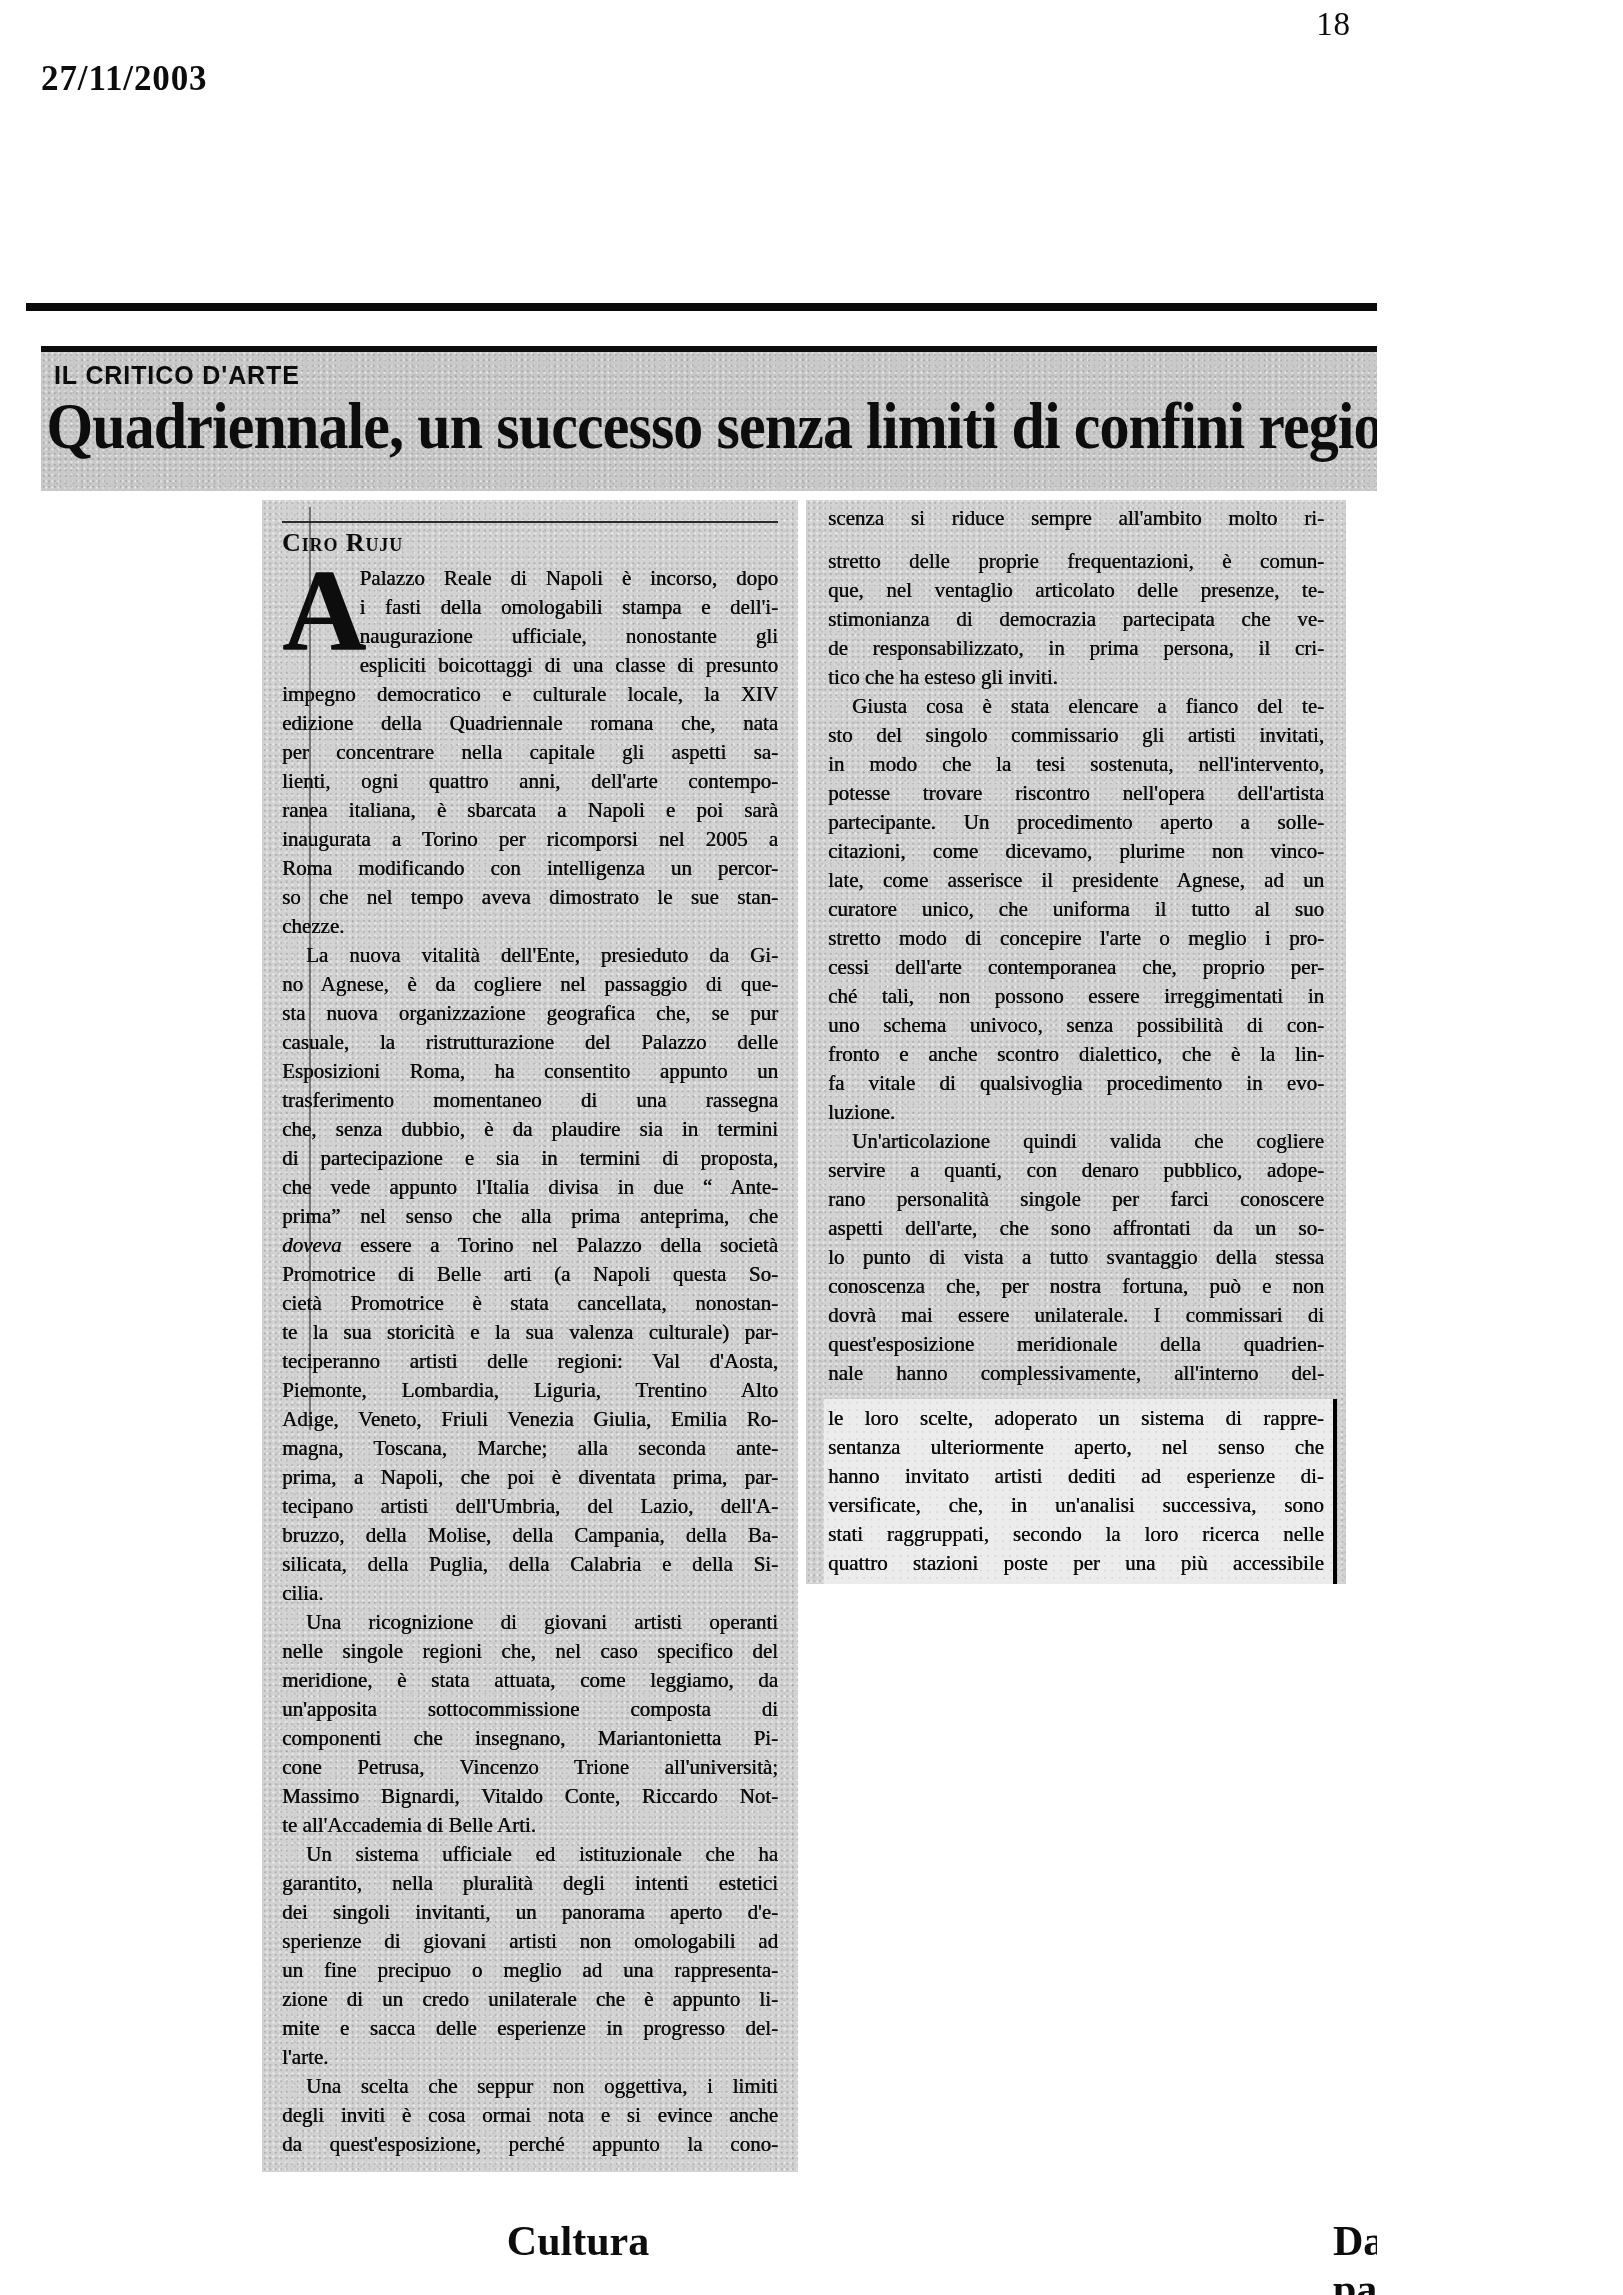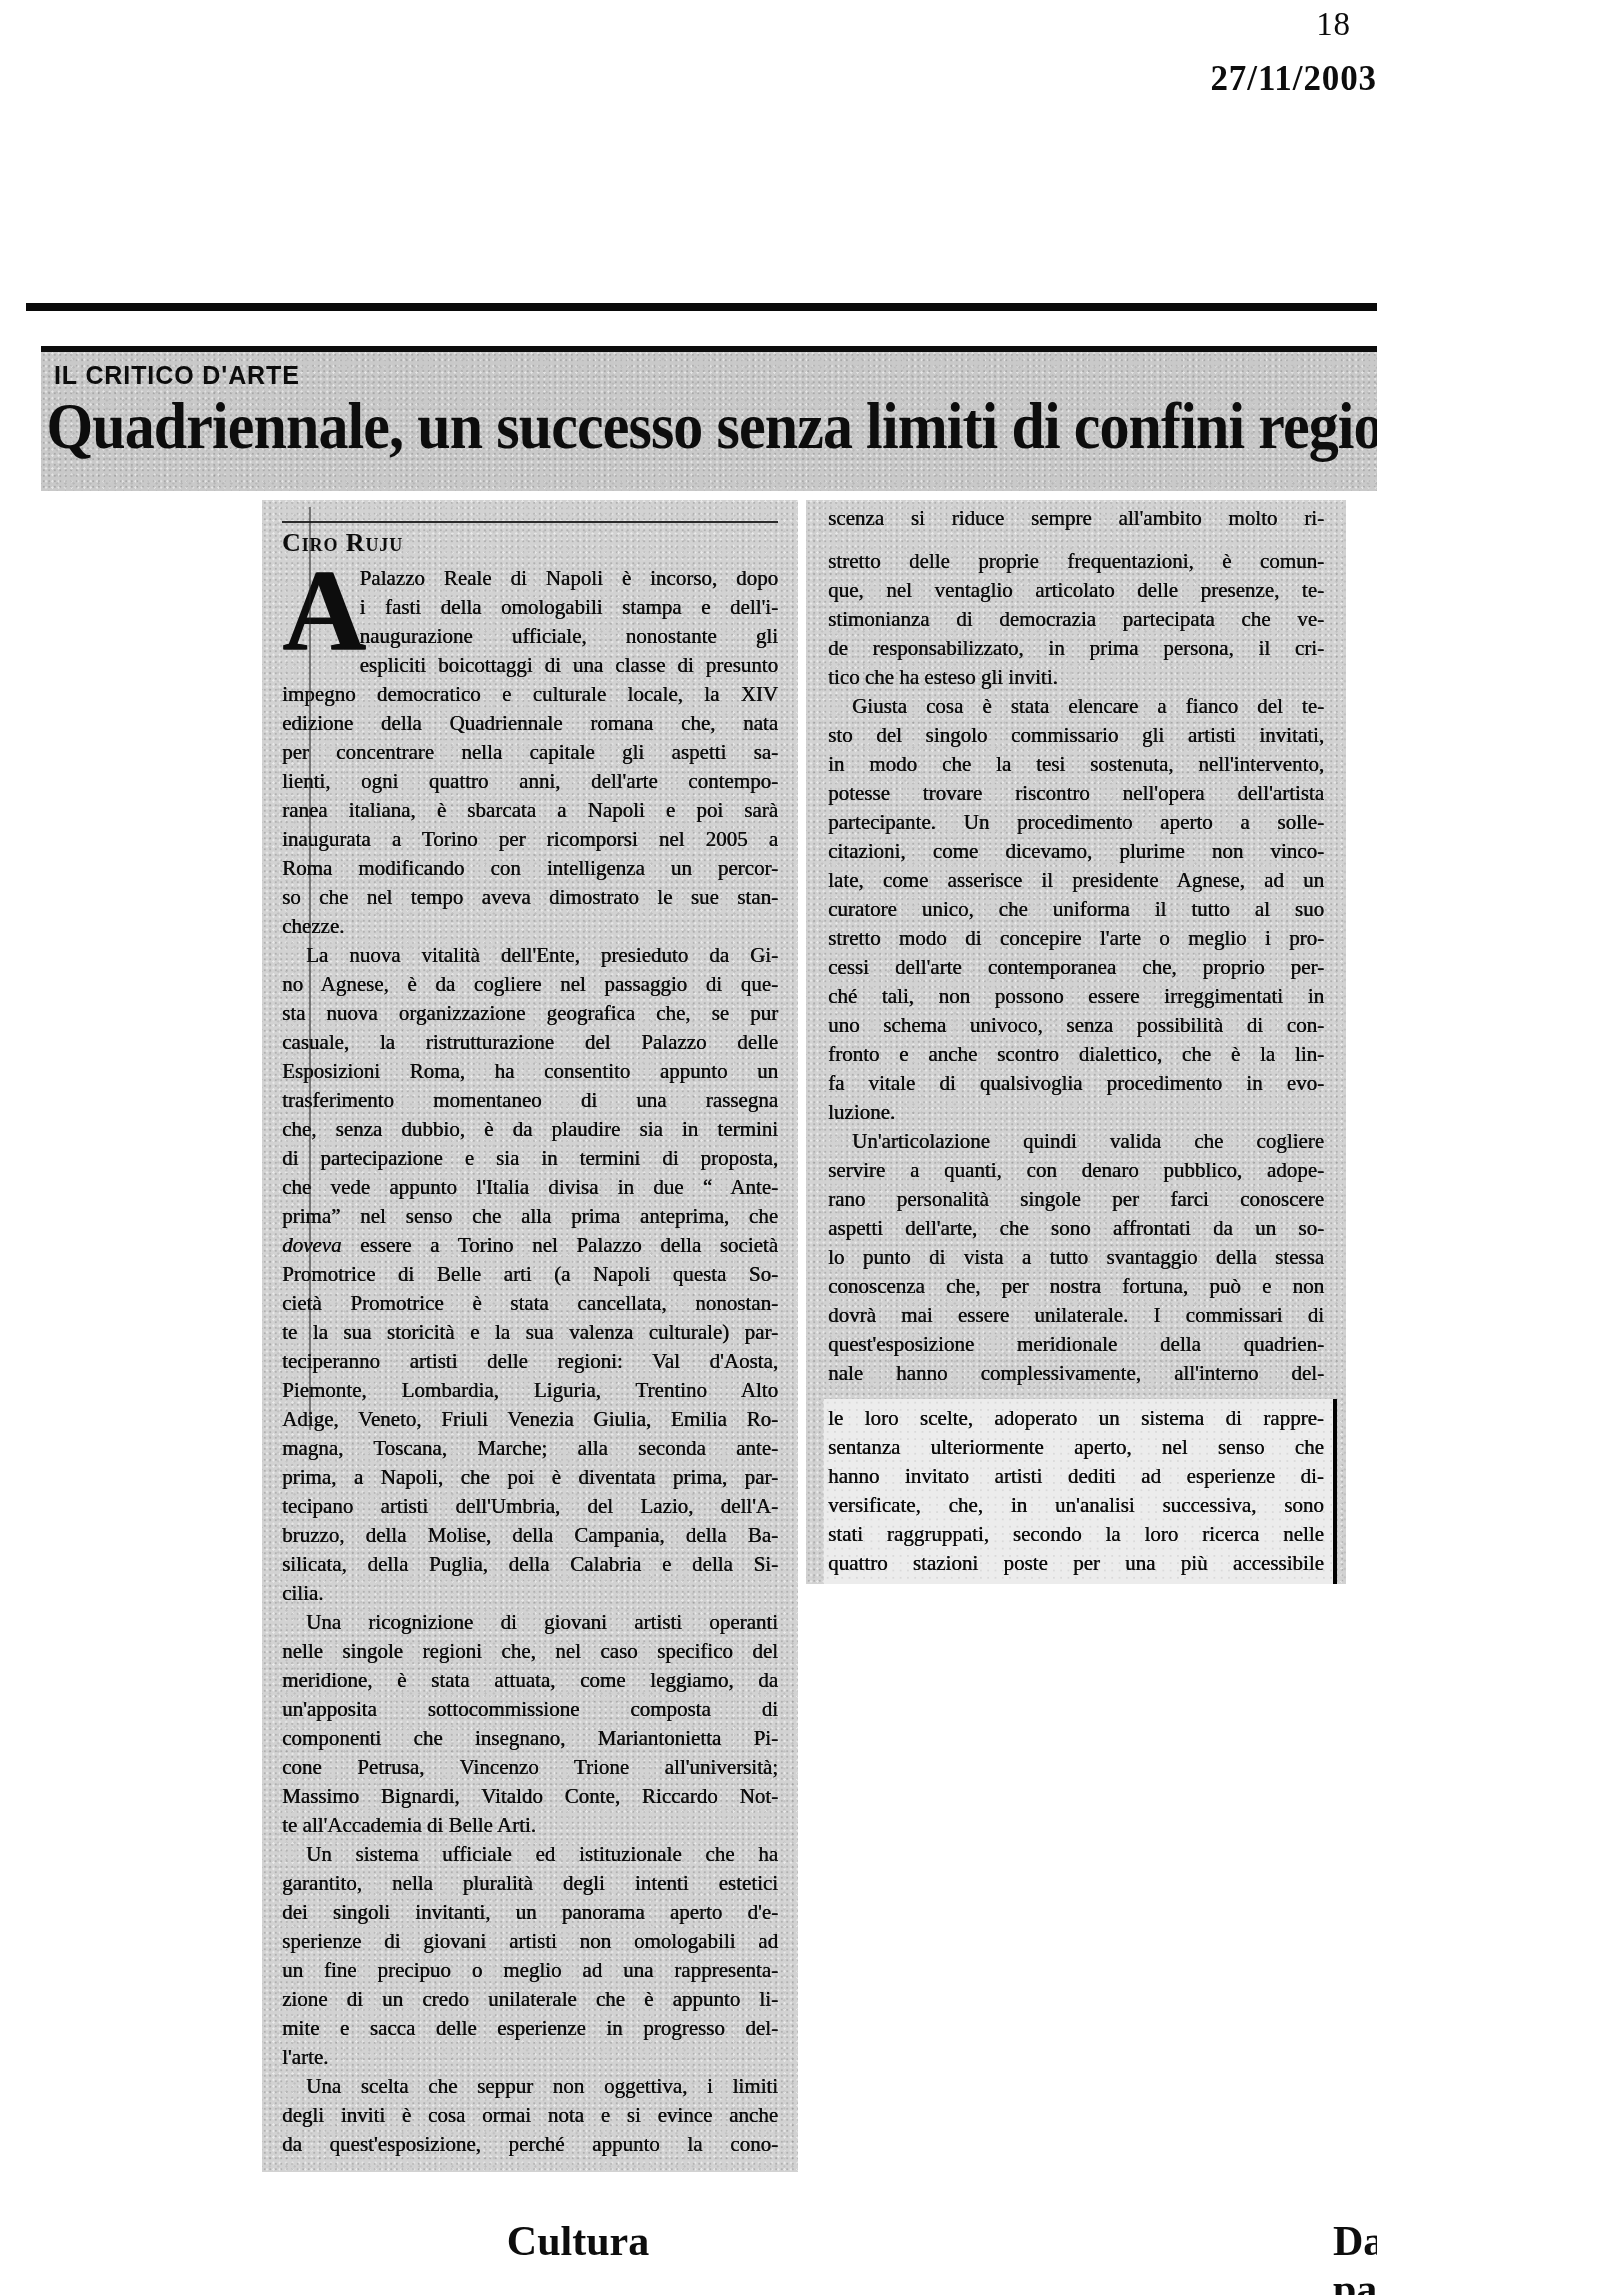--- a/index.html
+++ b/index.html
@@ -10,21 +10,21 @@
     background-image:
       radial-gradient(rgba(0,0,0,0.16) 0.9px, transparent 1.2px),
       radial-gradient(rgba(0,0,0,0.09) 0.9px, transparent 1.2px),
       radial-gradient(rgba(255,255,255,0.55) 0.9px, transparent 1.3px);
     background-size:5.5px 5.5px, 8.3px 8.3px, 6.4px 6.4px;
     background-position:0 0, 3.7px 2.8px, 1.8px 4.6px;}
 
   #page-number{position:absolute;top:5.5px;right:26px;font-size:33px;letter-spacing:0.9px;}
 
   #masthead-header{position:absolute;top:59px;left:0;width:100%;padding-left:41px;
-    box-sizing:border-box;text-align:right;}
+    box-sizing:border-box;text-align:left;}
   #issue-date{font-size:35px;font-weight:bold;letter-spacing:0.9px;}
   #masthead{margin-top:5.5px;font-family:"DejaVu Serif","Liberation Serif",serif;
     font-weight:bold;font-size:88px;line-height:92px;letter-spacing:7.3px;
     -webkit-text-stroke:3.7px #000;display:inline-block;transform:scaleX(1.12);}
   #issue-number{margin-top:16.5px;font-size:37px;font-weight:bold;}
 
   #divider-rule{position:absolute;top:303px;left:26px;width:1574px;height:8.3px;background:#0a0a0a;}
 
   #headline-block{position:absolute;top:346px;left:41px;width:1561px;height:145px;
     border-top:6.4px solid #0d0d0d;background-color:#c9c9c9;box-sizing:border-box;}

